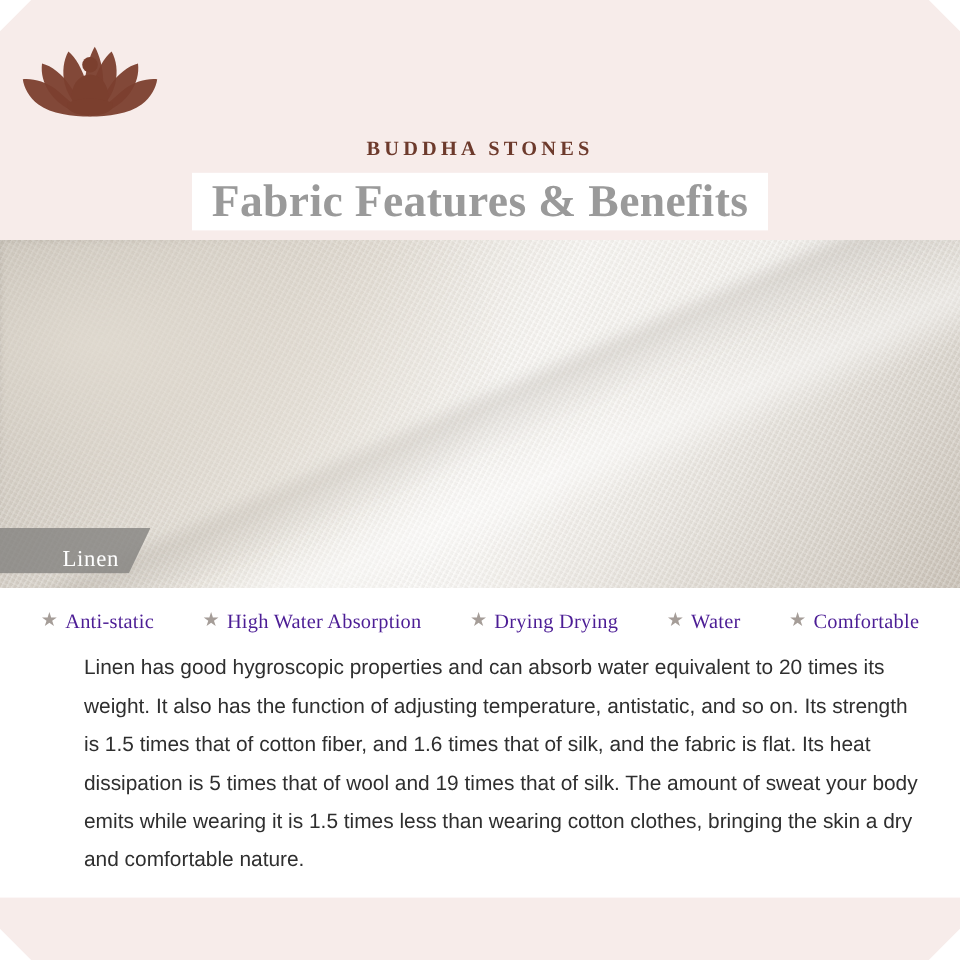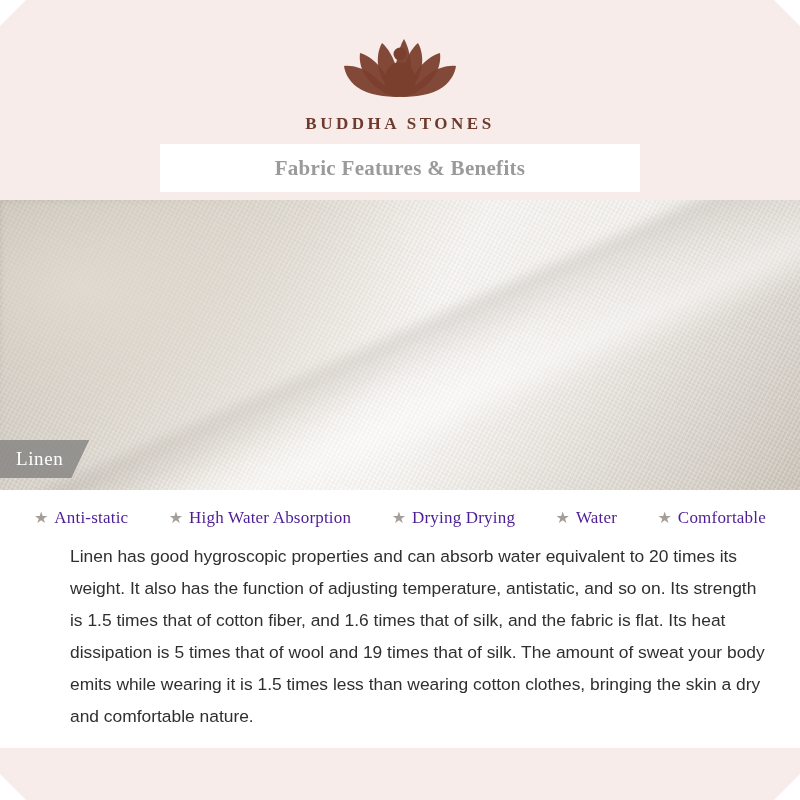--- a/index.html
+++ b/index.html
@@ -54,21 +54,20 @@
   .header {
     position: relative;
     height: 200px;
     background: #f7ecea;
     text-align: center;
   }
   .logo-wrap {
     padding-top: 22px;
     display: flex;
     flex-direction: column;
-    align-items: center;
   }
   .logo-mark {
     width: 150px;
     height: 88px;
     display: block;
   }
   .brand-name {
     margin-top: 4px;
     font-size: 17px;
     letter-spacing: 3.5px;
@@ -83,21 +82,21 @@
     bottom: 8px;
     height: 48px;
     background: #ffffff;
     display: flex;
     align-items: center;
     justify-content: center;
   }
   .title-band .title-text {
     font-family: "Liberation Serif", serif;
     font-weight: 700;
-    font-size: 21px;
+    font-size: 38px;
     color: #9a9a9a;
     letter-spacing: 0.3px;
   }
 
   
   .photo {
     position: relative;
     width: 800px;
     height: 290px;
     overflow: hidden;
@@ -141,23 +140,23 @@
     width: 420px; height: 290px;
     background: radial-gradient(ellipse at 20% 30%, rgba(226,220,210,0.85) 0%, rgba(226,220,210,0.0) 70%);
     filter: blur(3px);
   }
 
   .photo-label {
     position: absolute;
     left: 0;
     bottom: 12px;
     height: 38px;
-    padding: 0 26px 0 16px;
-    display: flex;
-    align-items: center;
+    padding: 0 26px 0 52px;
+    display: flex;
+    align-items: flex-end;
     background: rgba(130,128,126,0.78);
     clip-path: polygon(0 0, 100% 0, calc(100% - 18px) 100%, 0 100%);
     z-index: 3;
   }
   .photo-label .label-text {
     color: #ffffff;
     font-size: 19px;
     font-family: "Liberation Serif", serif;
     letter-spacing: 0.6px;
   }

